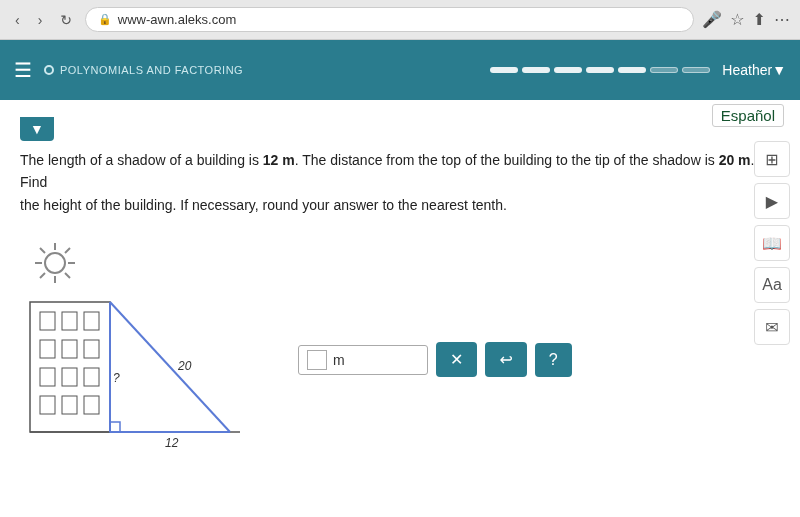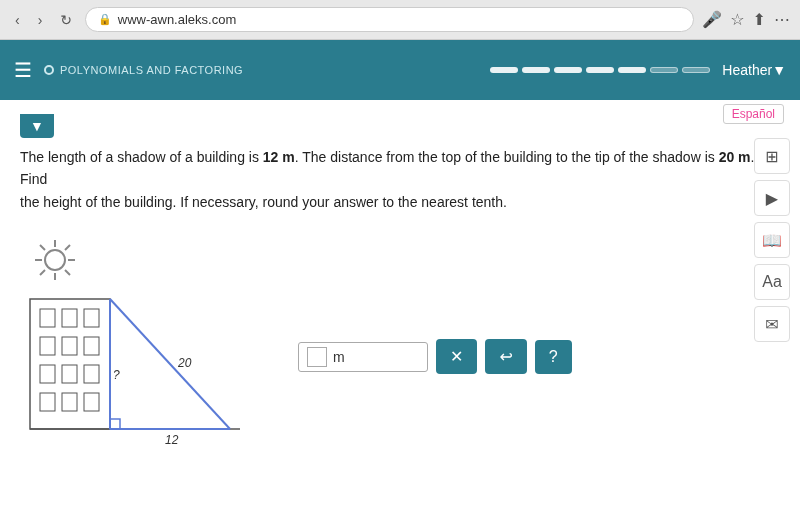--- a/index.html
+++ b/index.html
@@ -112,22 +112,22 @@
       display: flex;
       justify-content: flex-end;
       padding: 4px 16px;
       background: white;
     }
     .espanol-btn {
       border: 1px solid #ccc;
       background: white;
       border-radius: 3px;
       padding: 2px 8px;
-      font-size: 12px;
-      color: #ec4899;
+      font-size: 15px;
+      color: #14532d;
       cursor: pointer;
     }
 
     
     .main-content {
       background: white;
       padding: 10px 20px;
       position: relative;
       height: calc(517px - 40px - 60px - 28px);
     }

